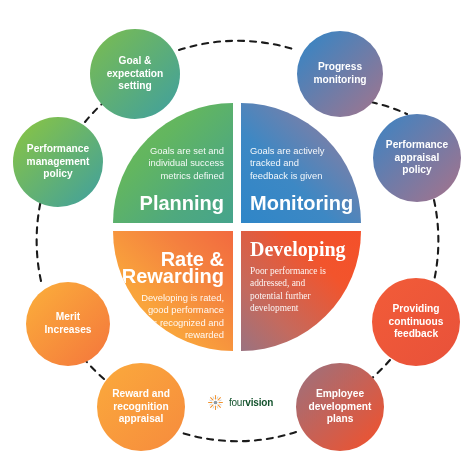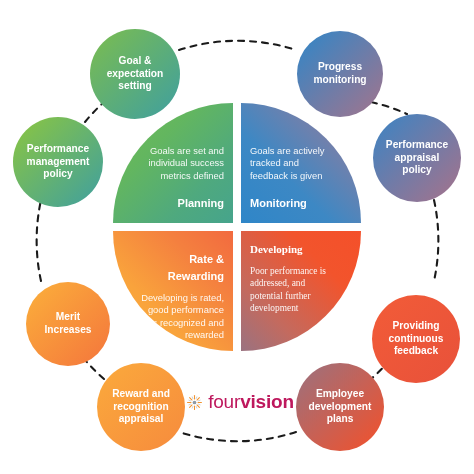--- a/index.html
+++ b/index.html
@@ -51,21 +51,21 @@
     color: #ffffff;
     display: flex;
     flex-direction: column;
   }
   .quad .q-desc {
     font-size: 9.4px;
     line-height: 12.4px;
     color: rgba(255,255,255,0.93);
   }
   .quad .q-title {
-    font-size: 11px;
+    font-size: 20px;
     font-weight: bold;
     line-height: 17px;
     color: #ffffff;
   }
 
   
   #quad-planning {
     left: 0; top: 0;
     border-radius: 120px 0 0 0;
     background: linear-gradient(135deg, #6fba5a 0%, #63b65f 35%, #4fa97e 72%, #46a48c 100%);
@@ -142,23 +142,23 @@
     justify-content: center;
     gap: 5px;
     background: #ffffff;
   }
   #logo-mark {
     width: 17px;
     height: 17px;
     flex: 0 0 auto;
   }
   #logo-text {
-    font-size: 19px;
+    font-size: 10px;
     letter-spacing: -0.2px;
-    color: #be185d;
+    color: #14532d;
     white-space: nowrap;
   }
   #logo-text b { font-weight: bold; }
   #logo-text i { font-style: normal; font-weight: normal; }
 </style>
 </head>
 <body>
 
 <div id="diagram-root">
 
@@ -234,21 +234,21 @@
           <span>appraisal</span>
           <span>policy</span>
         </div>
       </div>
       <div class="bubble" style="left: 26px; top: 282px; width: 84px; height: 84px; background: linear-gradient(135deg, rgb(251, 176, 59) 0%, rgb(244, 117, 60) 100%);">
         <div>
           <span>Merit</span>
           <span>Increases</span>
         </div>
       </div>
-      <div class="bubble" style="left: 372px; top: 295px; width: 88px; height: 88px; background: linear-gradient(135deg, rgb(242, 92, 56) 0%, rgb(232, 81, 58) 100%);">
+      <div class="bubble" style="left: 372px; top: 278px; width: 88px; height: 88px; background: linear-gradient(135deg, rgb(242, 92, 56) 0%, rgb(232, 81, 58) 100%);">
         <div>
           <span>Providing</span>
           <span>continuous</span>
           <span>feedback</span>
         </div>
       </div>
       <div class="bubble" style="left: 97px; top: 363px; width: 88px; height: 88px; background: linear-gradient(135deg, rgb(251, 170, 60) 0%, rgb(246, 139, 61) 100%);">
         <div>
           <span>Reward and</span>
           <span>recognition</span>

